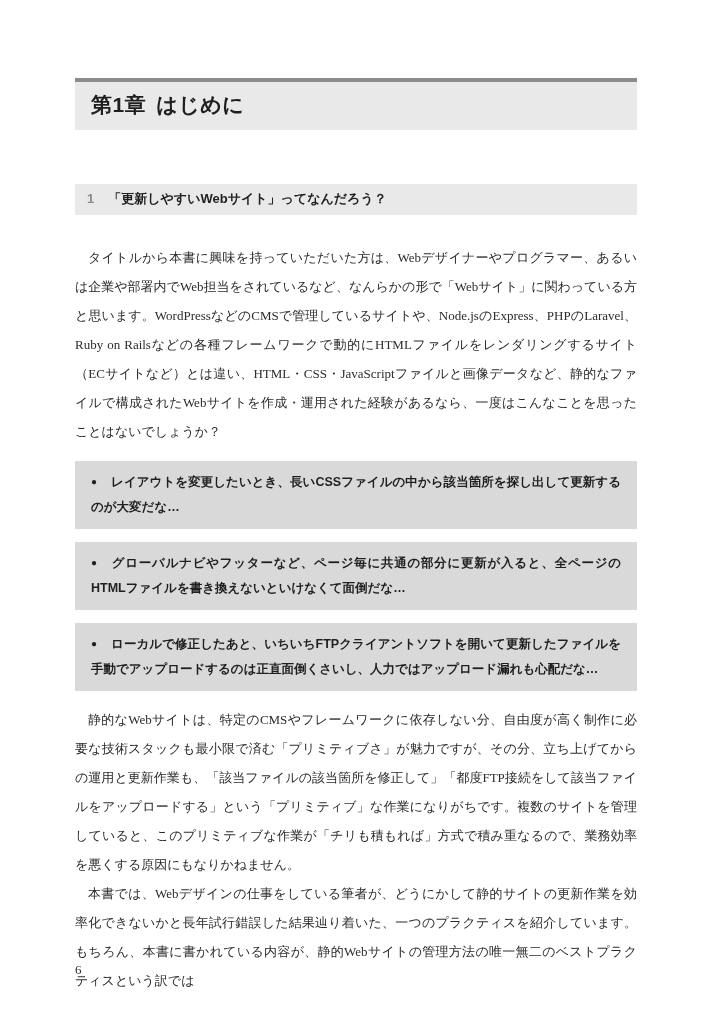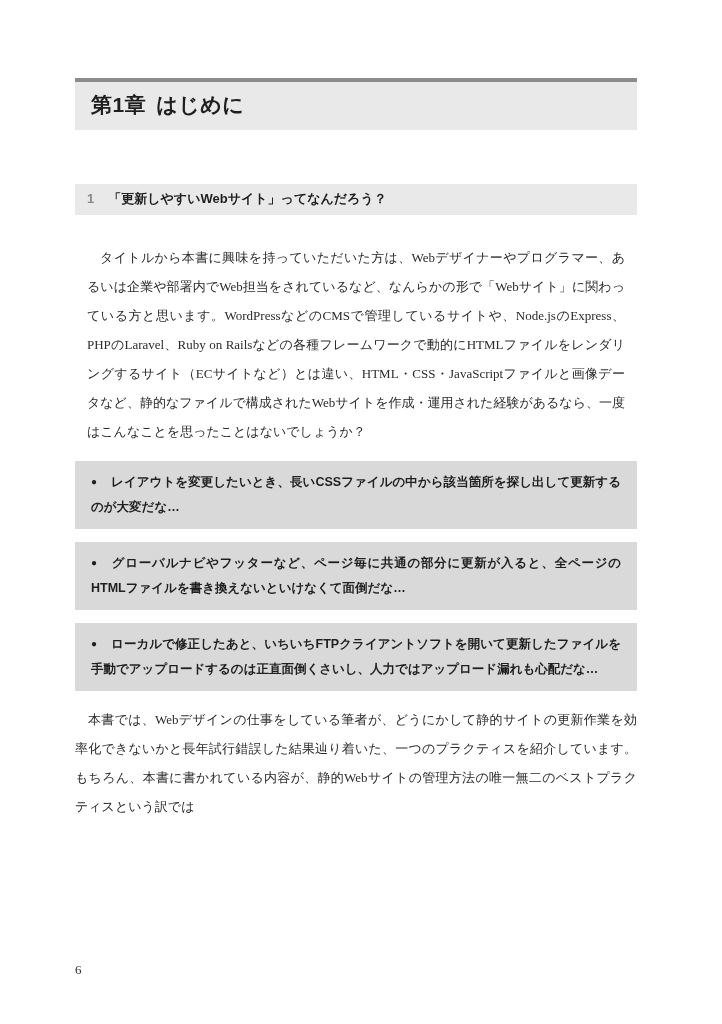--- a/index.html
+++ b/index.html
@@ -51,21 +51,21 @@
     box-sizing: border-box;
     margin-bottom: 28px;
   }
   .section-heading .section-number {
     color: #8a8a8a;
     margin-right: 14px;
     font-weight: bold;
   }
   
   .body-paragraph {
-    margin: 12px;
+    margin: 0;
     font-size: 13px;
     line-height: 29px;
     text-align: justify;
     text-indent: 1em;
     color: #2b2b2b;
   }
   .body-paragraph + .body-paragraph {
     margin-top: 0;
   }
   .para-block {
@@ -131,19 +131,20 @@
       </div>
       <div class="callout-box">
         <span class="bullet">●</span><span>グローバルナビやフッターなど、ページ毎に共通の部分に更新が入ると、全ページのHTMLファイルを書き換えないといけなくて面倒だな…</span>
       </div>
       <div class="callout-box">
         <span class="bullet">●</span><span>ローカルで修正したあと、いちいちFTPクライアントソフトを開いて更新したファイルを手動でアップロードするのは正直面倒くさいし、人力ではアップロード漏れも心配だな…</span>
       </div>
     </div>
 
     <div class="closing">
+      <p class="body-paragraph">静的なWebサイトは、特定のCMSやフレームワークに依存しない分、自由度が高く制作に必要な技術スタックも最小限で済む「プリミティブさ」が魅力ですが、その分、立ち上げてからの運用と更新作業も、「該当ファイルの該当箇所を修正して」「都度FTP接続をして該当ファイルをアップロードする」という「プリミティブ」な作業になりがちです。複数のサイトを管理していると、このプリミティブな作業が「チリも積もれば」方式で積み重なるので、業務効率を悪くする原因にもなりかねません。</p>
       <p class="body-paragraph">本書では、Webデザインの仕事をしている筆者が、どうにかして静的サイトの更新作業を効率化できないかと長年試行錯誤した結果辿り着いた、一つのプラクティスを紹介しています。もちろん、本書に書かれている内容が、静的Webサイトの管理方法の唯一無二のベストプラクティスという訳では</p>
     </div>
 
   </div>
 
   <div class="page-number">6</div>
 </div>
 
 </body></html>

